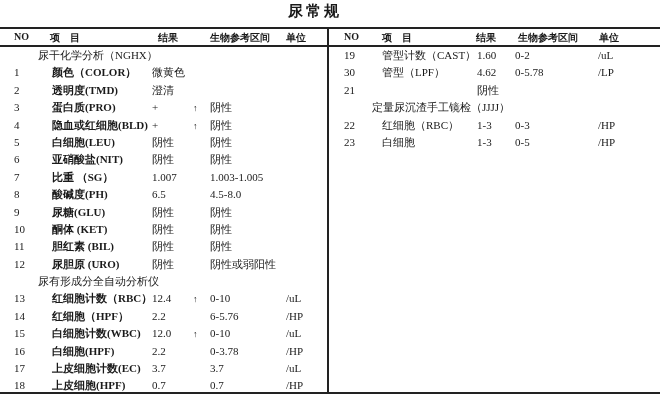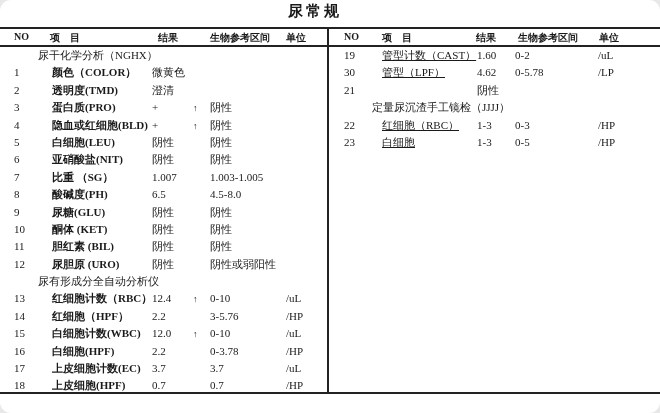--- a/index.html
+++ b/index.html
@@ -1,19 +1,19 @@
 <!DOCTYPE html>
 <html><head>
 <meta charset="utf-8">
 <style>
   html,body { margin:0; padding:0; background:#e8e8e8; }
   .page {
     position:relative; width:660px; height:413px; background:#ffffff;
     font-family:"Liberation Serif","DejaVu Serif",serif;
-    color:#1a1a1a; overflow:hidden;border-radius:11px;
+    color:#1a1a1a; overflow:hidden;
   }
   .title {
     position:absolute; top:2px; left:0; width:630px; text-align:center;
     font-size:15px; font-weight:bold; letter-spacing:3px;
   }
   .hline { position:absolute; left:0; width:660px; background:#222; }
   .hline.top { top:27px; height:1.5px; }
   .hline.head { top:45px; height:1.5px; }
   .hline.bottom { top:392px; height:1.5px; }
   .vline { position:absolute; left:327px; top:27px; width:1.5px; height:365px; background:#222; }
@@ -26,21 +26,21 @@
 
   .rows { position:absolute; top:48px; left:0; width:660px; }
   .row { position:relative; height:17.4px; }
   .cell { position:absolute; top:1px; font-size:11px; line-height:13px; white-space:nowrap; }
   .flag { font-size:9px; top:2px; }
   
   .left .c-no{left:14px;} .left .c-item{left:52px;font-weight:bold;} .left .c-result{left:152px;}
   .left .c-flag{left:193px;} .left .c-range{left:210px;} .left .c-unit{left:286px;}
   .left .c-section{left:22px;margin-left:16px;}
   
-  .right .c-no{left:344px;} .right .c-item{left:382px;text-decoration:underline;} .right .c-result{left:477px;} .right .c-range{left:515px; width:72px; }
+  .right .c-no{left:344px;} .right .c-item{left:382px;} .right .c-result{left:477px;} .right .c-range{left:515px; width:72px; }
   .right .c-unit{left:598px;} .right .c-section{left:372px;text-align:center;}
 </style>
 </head>
 <body>
 
 <div class="page">
   <div class="title">尿常规</div>
 
   <div class="hline top"></div>
   <div class="hline head"></div>
@@ -143,21 +143,21 @@
         <span class="cell c-item">红细胞计数（RBC）</span>
         <span class="cell c-result">12.4</span>
         <span class="cell c-flag flag">↑</span>
         <span class="cell c-range">0-10</span>
         <span class="cell c-unit">/uL</span>
       </div>
       <div class="row left">
         <span class="cell c-no">14</span>
         <span class="cell c-item">红细胞（HPF）</span>
         <span class="cell c-result">2.2</span>
-        <span class="cell c-range">3-5.76</span>
+        <span class="cell c-range">6-5.76</span>
         <span class="cell c-unit">/HP</span>
       </div>
       <div class="row left">
         <span class="cell c-no">15</span>
         <span class="cell c-item">白细胞计数(WBC)</span>
         <span class="cell c-result">12.0</span>
         <span class="cell c-flag flag">↑</span>
         <span class="cell c-range">0-10</span>
         <span class="cell c-unit">/uL</span>
       </div>

